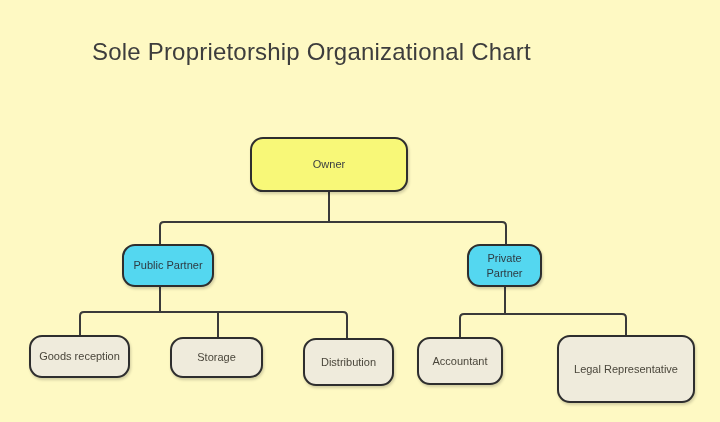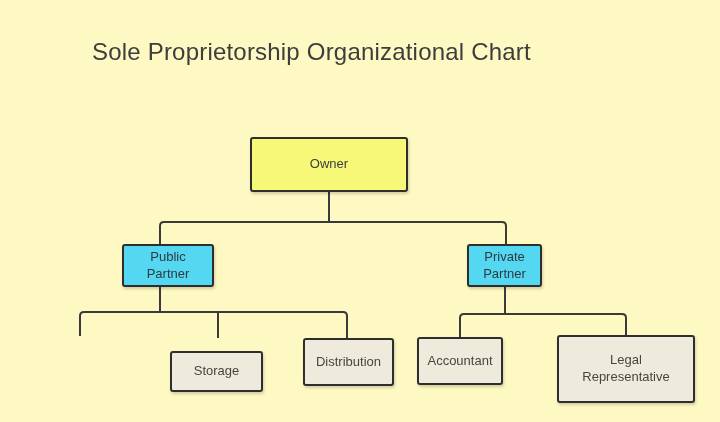--- a/index.html
+++ b/index.html
@@ -23,26 +23,26 @@
   }
   svg.connectors {
     position: absolute;
     left: 0; top: 0;
     width: 720px; height: 422px;
   }
   .node {
     position: absolute;
     box-sizing: border-box;
     border: 2px solid #2e2e2e;
-    border-radius: 3px;
+    border-radius: 13px;
     display: flex;
     align-items: center;
     justify-content: center;
     text-align: center;
-    font-size: 13px;
+    font-size: 11px;
     line-height: 1.28;
     color: #3a3e42;
     padding: 2px 4px;
     box-shadow: 1px 2px 3px rgba(0,0,0,0.18);
   }
   .node-owner {
     left: 250px; top: 137px; width: 158px; height: 55px;
     background: #f8f878;
   }
   .node-public-partner {
@@ -50,21 +50,21 @@
     background: #54d7f0;
     color: #2e3a42;
   }
   .node-private-partner {
     left: 467px; top: 244px; width: 75px; height: 43px;
     background: #54d7f0;
     color: #2e3a42;
   }
   .node-leaf { background: #efebdc; color: #4a463b; }
   .node-goods   { left: 29px;  top: 335px; width: 101px; height: 43px; padding: 2px 6px; }
-  .node-storage { left: 170px; top: 337px; width: 93px;  height: 41px; margin-top: 14px; }
+  .node-storage { left: 170px; top: 337px; width: 93px;  height: 41px; }
   .node-distribution { left: 303px; top: 338px; width: 91px; height: 48px; padding: 2px 7px; }
   .node-accountant   { left: 417px; top: 337px; width: 86px; height: 48px; }
   .node-legal   { left: 557px; top: 335px; width: 138px; height: 68px; padding: 2px 12px; }
 </style>
 </head>
 <body>
 
 <div class="stage">
 
   <div class="chart-title">Sole Proprietorship Organizational Chart</div>
@@ -90,20 +90,23 @@
   </div>
 
   <div class="node node-public-partner">
     <span>Public Partner</span>
   </div>
 
   <div class="node node-private-partner">
     <span>Private Partner</span>
   </div>
 
+  <div class="node node-leaf node-goods">
+    <span>Goods reception</span>
+  </div>
 
   <div class="node node-leaf node-storage">
     <span>Storage</span>
   </div>
 
   <div class="node node-leaf node-distribution">
     <span>Distribution</span>
   </div>
 
   <div class="node node-leaf node-accountant">

